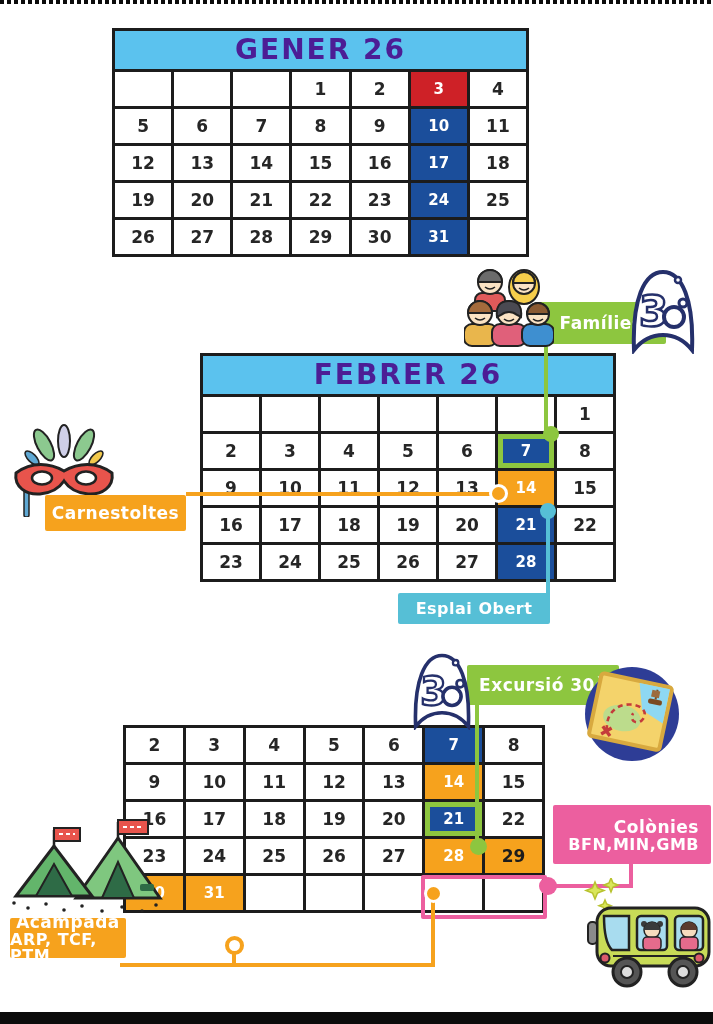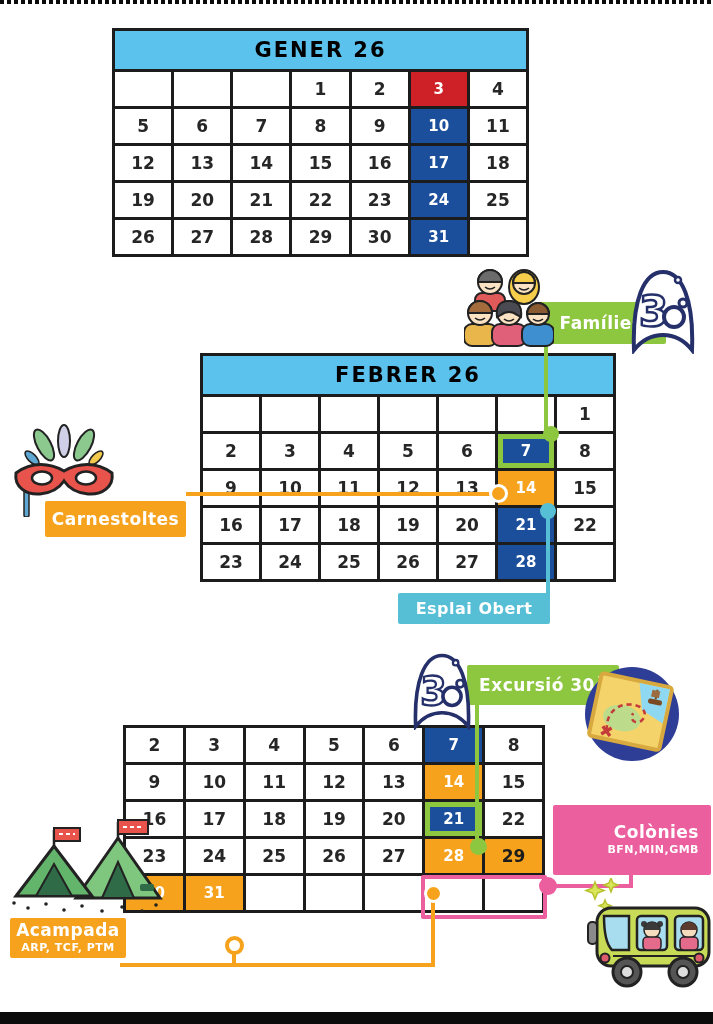--- a/index.html
+++ b/index.html
@@ -1,34 +1,34 @@
 <!DOCTYPE html>
 <html style="--sky: #5BC2EE; --blue: #1B4E9B; --red: #CE2127; --orange: #F6A21D; --green: #8DC63F; --teal: #56BFD6; --pink: #EC5F9F; --navy: #25306B;"><head>
 <meta charset="utf-8">
 <style>
   html,body{margin:0;padding:0;background:#fff;}
   .stage{position:relative;width:713px;height:1024px;background:#ffffff;overflow:hidden;
          font-family:"DejaVu Sans","Liberation Sans",sans-serif;}
   
   .calendar{position:absolute;border:3px solid #1c1c1c;background:#1c1c1c;box-sizing:border-box;}
   .cal-header{height:38px;line-height:38px;text-align:center;background:var(--sky);
-              color:#000000;font-weight:800;font-size:21px;letter-spacing:2px;border-bottom:3px solid #1c1c1c;}
+              color:#4c1d95;font-weight:800;font-size:28px;letter-spacing:2px;border-bottom:3px solid #1c1c1c;}
   .cal-grid{display:grid;grid-template-columns:repeat(7,1fr);grid-auto-rows:34px;gap:3px;background:#1c1c1c;}
   .cell{background:#fff;display:flex;align-items:center;justify-content:center;
         font-size:17px;font-weight:700;color:#262626;}
   .bg-blue{background:var(--blue);color:#fff;font-size:15px;}
   .bg-red{background:var(--red);color:#fff;font-size:15px;}
   .bg-orange{background:var(--orange);color:#fff;font-size:15px;}
   .dark-text{color:#1c1c1c !important;font-size:17px;}
   .ring-green{box-shadow:inset 0 0 0 5px var(--green);}
   
   .tag{position:absolute;z-index:5;color:#fff;font-weight:800;display:flex;flex-direction:column;
        justify-content:center;align-items:center;border-radius:2px;letter-spacing:.5px;}
   .tag .l1{font-size:17px;line-height:20px;}
-  .tag .l2{font-size:11px;line-height:16px;}
+  .tag .l2{font-size:16px;line-height:16px;}
   
   .hline,.vline{position:absolute;z-index:4;}
   .dot{position:absolute;z-index:7;border-radius:50%;box-sizing:border-box;}
   .ring-rect{position:absolute;z-index:3;box-sizing:border-box;border:4px solid var(--pink);border-radius:2px;background:transparent;}
   .icon{position:absolute;z-index:6;}
   
   .perf{position:absolute;left:0;top:1008;width:713px;height:4px;z-index:8;
         background:repeating-linear-gradient(90deg,#0b0b0b 0 4px,#ffffff 4px 7px);}
   .footer-bar{position:absolute;left:0;top:1012px;width:713px;height:12px;background:#0b0b0b;z-index:8;}
 </style>
@@ -205,21 +205,21 @@
     <rect x="16" y="62" width="5" height="34" rx="2" fill="#5FA8D3" stroke="#222" stroke-width="1.5"></rect>
     <ellipse cx="56" cy="20" rx="6" ry="16" fill="#CFCFE8" stroke="#222" stroke-width="2"></ellipse>
     <ellipse cx="36" cy="24" rx="7" ry="17" fill="#8CC98F" stroke="#222" stroke-width="2" transform="rotate(-28 36 24)"></ellipse>
     <ellipse cx="76" cy="24" rx="7" ry="17" fill="#8CC98F" stroke="#222" stroke-width="2" transform="rotate(28 76 24)"></ellipse>
     <ellipse cx="24" cy="37" rx="4" ry="9" fill="#5FA8D3" stroke="#222" stroke-width="1.6" transform="rotate(-45 24 37)"></ellipse>
     <ellipse cx="88" cy="37" rx="4" ry="9" fill="#F2C94C" stroke="#222" stroke-width="1.6" transform="rotate(45 88 37)"></ellipse>
     <path d="M8,52 C24,40 42,42 56,50 C70,42 88,40 104,52 C106,66 94,74 80,73 C68,72 60,66 56,60 C52,66 44,72 32,73 C18,74 6,66 8,52 Z" fill="#E8544C" stroke="#222" stroke-width="3"></path>
     <ellipse cx="34" cy="57" rx="10" ry="6.5" fill="#ffffff" stroke="#222" stroke-width="2.5"></ellipse>
     <ellipse cx="78" cy="57" rx="10" ry="6.5" fill="#ffffff" stroke="#222" stroke-width="2.5"></ellipse>
   </svg>
-  <div class="tag" style="left:45px;top:495px;width:141px;height:36px;background:var(--orange);margin-top:6px;">
+  <div class="tag" style="left:45px;top:495px;width:141px;height:36px;background:var(--orange);">
     <span class="l1">Carnestoltes</span>
   </div>
   <div class="hline" style="left:186px;top:492px;width:308px;height:4px;background:var(--orange);"></div>
   <div class="dot" style="left:489px;top:484px;width:19px;height:19px;background:var(--orange);border:3px solid #fff;"></div>
 
   <div class="vline" style="left:546px;top:511px;width:4px;height:84px;background:var(--teal);"></div>
   <div class="dot" style="left:540px;top:503px;width:16px;height:16px;background:var(--teal);"></div>
   <div class="tag" style="left:398px;top:593px;width:152px;height:31px;background:var(--teal);">
     <span class="l1" style="font-size:16px;">Esplai Obert</span>
   </div>
@@ -243,21 +243,21 @@
       <line x1="71" y1="22" x2="71" y2="32" stroke="#7B4A22" stroke-width="2"></line>
       <rect x="66" y="23" width="8" height="7" fill="#9C6B3F"></rect>
       <ellipse cx="42" cy="57" rx="19" ry="13" fill="#BCDC8C"></ellipse>
       <path d="M30,72 C25,58 33,44 48,42 C60,40 67,47 62,55 C58,61 49,58 52,50" fill="none" stroke="#C43B3B" stroke-width="2.6" stroke-dasharray="5,4"></path>
       <path d="M25,69 L34,77 M34,69 L25,77" stroke="#C43B3B" stroke-width="3.4"></path>
     </g>
   </svg>
   <div class="vline" style="left:475px;top:704px;width:4px;height:142px;background:var(--green);"></div>
   <div class="dot" style="left:470px;top:838px;width:17px;height:17px;background:var(--green);"></div>
 
-  <div class="tag" style="left:553px;top:805px;width:158px;height:70px;background:var(--pink);align-items:flex-end;padding-right:12px;box-sizing:border-box;">
+  <div class="tag" style="left:553px;top:805px;width:158px;height:59px;background:var(--pink);align-items:flex-end;padding-right:12px;box-sizing:border-box;">
     <span class="l1">Colònies</span>
     <span class="l2">BFN,MIN,GMB</span>
   </div>
   <div class="ring-rect" style="left:421px;top:875px;width:126px;height:44px;"></div>
   <div class="vline" style="left:629px;top:861px;width:4px;height:27px;background:var(--pink);"></div>
   <div class="hline" style="left:548px;top:884px;width:85px;height:4px;background:var(--pink);"></div>
   <div class="dot" style="left:539px;top:877px;width:18px;height:18px;background:var(--pink);"></div>
 
   <svg class="icon" style="left:6px;top:818px;" width="158" height="98" viewBox="0 0 158 98">
     <line x1="112" y1="24" x2="112" y2="4" stroke="#222" stroke-width="2.5"></line>

